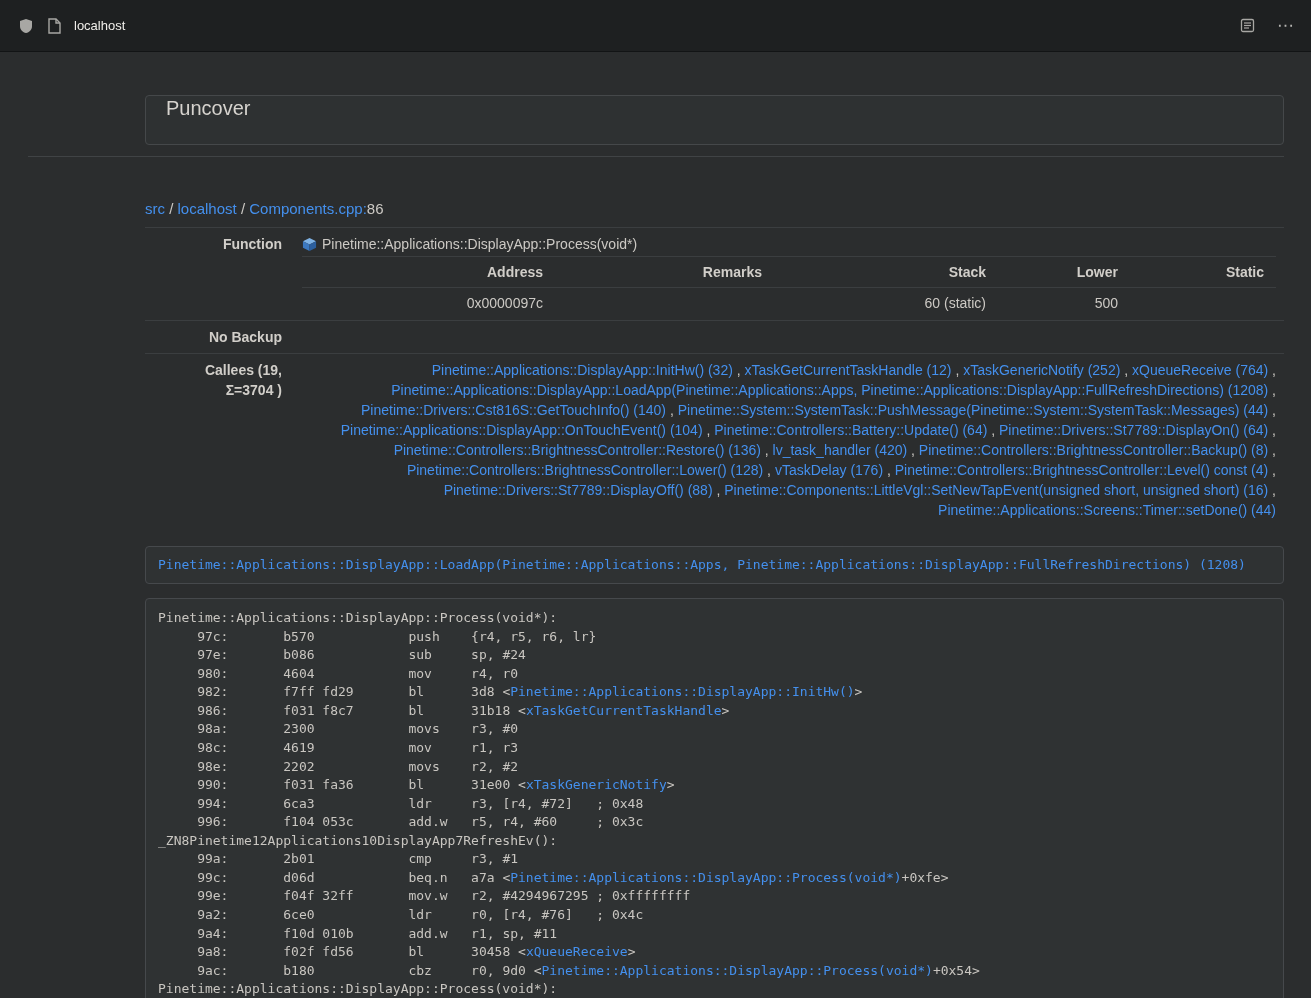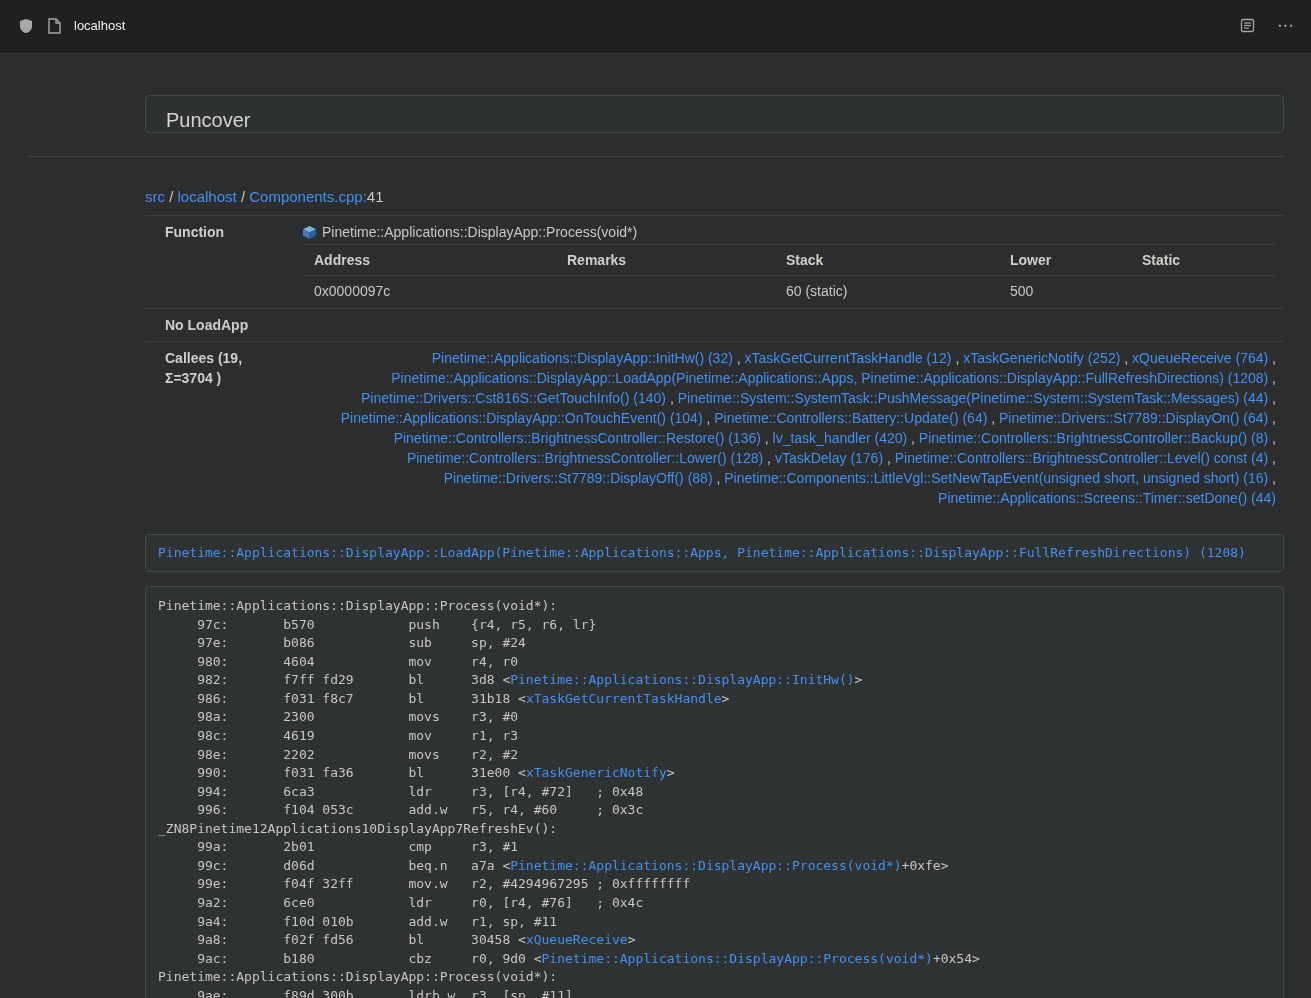--- a/index.html
+++ b/index.html
@@ -23,43 +23,43 @@
   .url-bar { flex:1 1 auto; display:flex; align-items:center; overflow:hidden;
     font-size:13px; white-space:nowrap; margin-left:6px; }
   .url-host { color:#f0eeea; }
   .url-path { color:#9c9b99; }
   .chrome-right { display:flex; align-items:center; gap:12px; margin-left:12px; }
   .ellipsis { color:#b5b4b1; font-size:17px; letter-spacing:1px; line-height:1; padding:0 4px; }
 
   
   .container { margin-left:145px; width:1139px; }
   .panel {
-    margin-top:43px; height:38px; padding:13px 20px;
+    margin-top:43px; height:50px; padding:1px 20px;
     background:#2e3132; border:1px solid #45484a; border-radius:4px;
     font-size:20px; color:#d6d3ce;
   }
   .hrule { position:absolute; left:28px; top:156px; width:1256px; height:1px; background:#404345; }
   .breadcrumb { margin-top:54px; font-size:15px; line-height:20px; }
 
   
   .main-table { width:100%; border-collapse:collapse; margin-top:8px; }
   .main-table > tbody > tr > th,
   .main-table > tbody > tr > td {
     border-top:1px solid #3b3e40; vertical-align:top; text-align:left;
     font-size:14px; line-height:20px;
   }
-  .main-table > tbody > tr > th { padding:6px 8px 6px 20px; font-weight:bold; color:#d1cec9; }
+  .main-table > tbody > tr > th { padding:6px 8px 6px 20px; font-weight:bold; color:#d1cec9;text-align:right; }
   .main-table > tbody > tr > td { padding:6px 8px 6px 12px; }
   .main-table > tbody > tr > td.cell-fn { padding-bottom:2px; }
   .fn-line { height:20px; margin-bottom:2px; display:flex; align-items:center; }
   .fn-icon { display:inline-flex; width:15px; height:15px; margin-right:5px; flex:0 0 auto; }
 
   .inner-table { width:100%; border-collapse:collapse; margin-top:2px; }
   .inner-table th, .inner-table td {
-    border-top:1px solid #3b3e40; padding:5px 12px; text-align:left;
+    border-top:1px solid #3b3e40; padding:5px 12px; text-align:right;
     font-size:14px; line-height:20px;
   }
   .inner-table thead th { font-weight:bold; color:#d1cec9; }
   .callees { line-height:20px;text-align:right; }
 
   
   .code-box {
     background:#2f3233; border:1px solid #46494c; border-radius:4px;
     font-family:"DejaVu Sans Mono", monospace; font-size:13px;
   }
@@ -103,21 +103,21 @@
 
 <div class="container">
   <div class="panel">
     <span>Puncover</span>
   </div>
 </div>
 
 <div class="hrule"></div>
 
 <div class="container">
-  <div class="breadcrumb"><a href="#" class="lnk">src</a><span> / </span><a href="#" class="lnk">localhost</a><span> / </span><a href="#" class="lnk">Components.cpp:</a><span>41</span></div>
+  <div class="breadcrumb"><a href="#" class="lnk">src</a><span> / </span><a href="#" class="lnk">localhost</a><span> / </span><a href="#" class="lnk">Components.cpp:</a><span>86</span></div>
 
   <table class="main-table">
     <colgroup>
         <col style="width:145px">
         <col>
       </colgroup>
     <tbody>
       <tr>
         <th>Function</th>
         <td class="cell-fn">
@@ -154,21 +154,21 @@
                 <td></td>
                 <td>60 (static)</td>
                 <td>500</td>
                 <td></td>
               </tr>
             </tbody>
           </table>
         </td>
       </tr>
       <tr>
-        <th>No LoadApp</th>
+        <th>No Backup</th>
         <td></td>
       </tr>
       <tr>
         <th>Callees (19, Σ=3704 )</th>
         <td>
           <div class="callees"><a href="#" class="lnk">Pinetime::Applications::DisplayApp::InitHw() (32)</a><span> , </span><a href="#" class="lnk">xTaskGetCurrentTaskHandle (12)</a><span> , </span><a href="#" class="lnk">xTaskGenericNotify (252)</a><span> , </span><a href="#" class="lnk">xQueueReceive (764)</a><span> , </span><a href="#" class="lnk">Pinetime::Applications::DisplayApp::LoadApp(Pinetime::Applications::Apps, Pinetime::Applications::DisplayApp::FullRefreshDirections) (1208)</a><span> , </span><a href="#" class="lnk">Pinetime::Drivers::Cst816S::GetTouchInfo() (140)</a><span> , </span><a href="#" class="lnk">Pinetime::System::SystemTask::PushMessage(Pinetime::System::SystemTask::Messages) (44)</a><span> , </span><a href="#" class="lnk">Pinetime::Applications::DisplayApp::OnTouchEvent() (104)</a><span> , </span><a href="#" class="lnk">Pinetime::Controllers::Battery::Update() (64)</a><span> , </span><a href="#" class="lnk">Pinetime::Drivers::St7789::DisplayOn() (64)</a><span> , </span><a href="#" class="lnk">Pinetime::Controllers::BrightnessController::Restore() (136)</a><span> , </span><a href="#" class="lnk">lv_task_handler (420)</a><span> , </span><a href="#" class="lnk">Pinetime::Controllers::BrightnessController::Backup() (8)</a><span> , </span><a href="#" class="lnk">Pinetime::Controllers::BrightnessController::Lower() (128)</a><span> , </span><a href="#" class="lnk">vTaskDelay (176)</a><span> , </span><a href="#" class="lnk">Pinetime::Controllers::BrightnessController::Level() const (4)</a><span> , </span><a href="#" class="lnk">Pinetime::Drivers::St7789::DisplayOff() (88)</a><span> , </span><a href="#" class="lnk">Pinetime::Components::LittleVgl::SetNewTapEvent(unsigned short, unsigned short) (16)</a><span> , </span><a href="#" class="lnk">Pinetime::Applications::Screens::Timer::setDone() (44)</a></div>
         </td>
       </tr>
     </tbody>
   </table>

